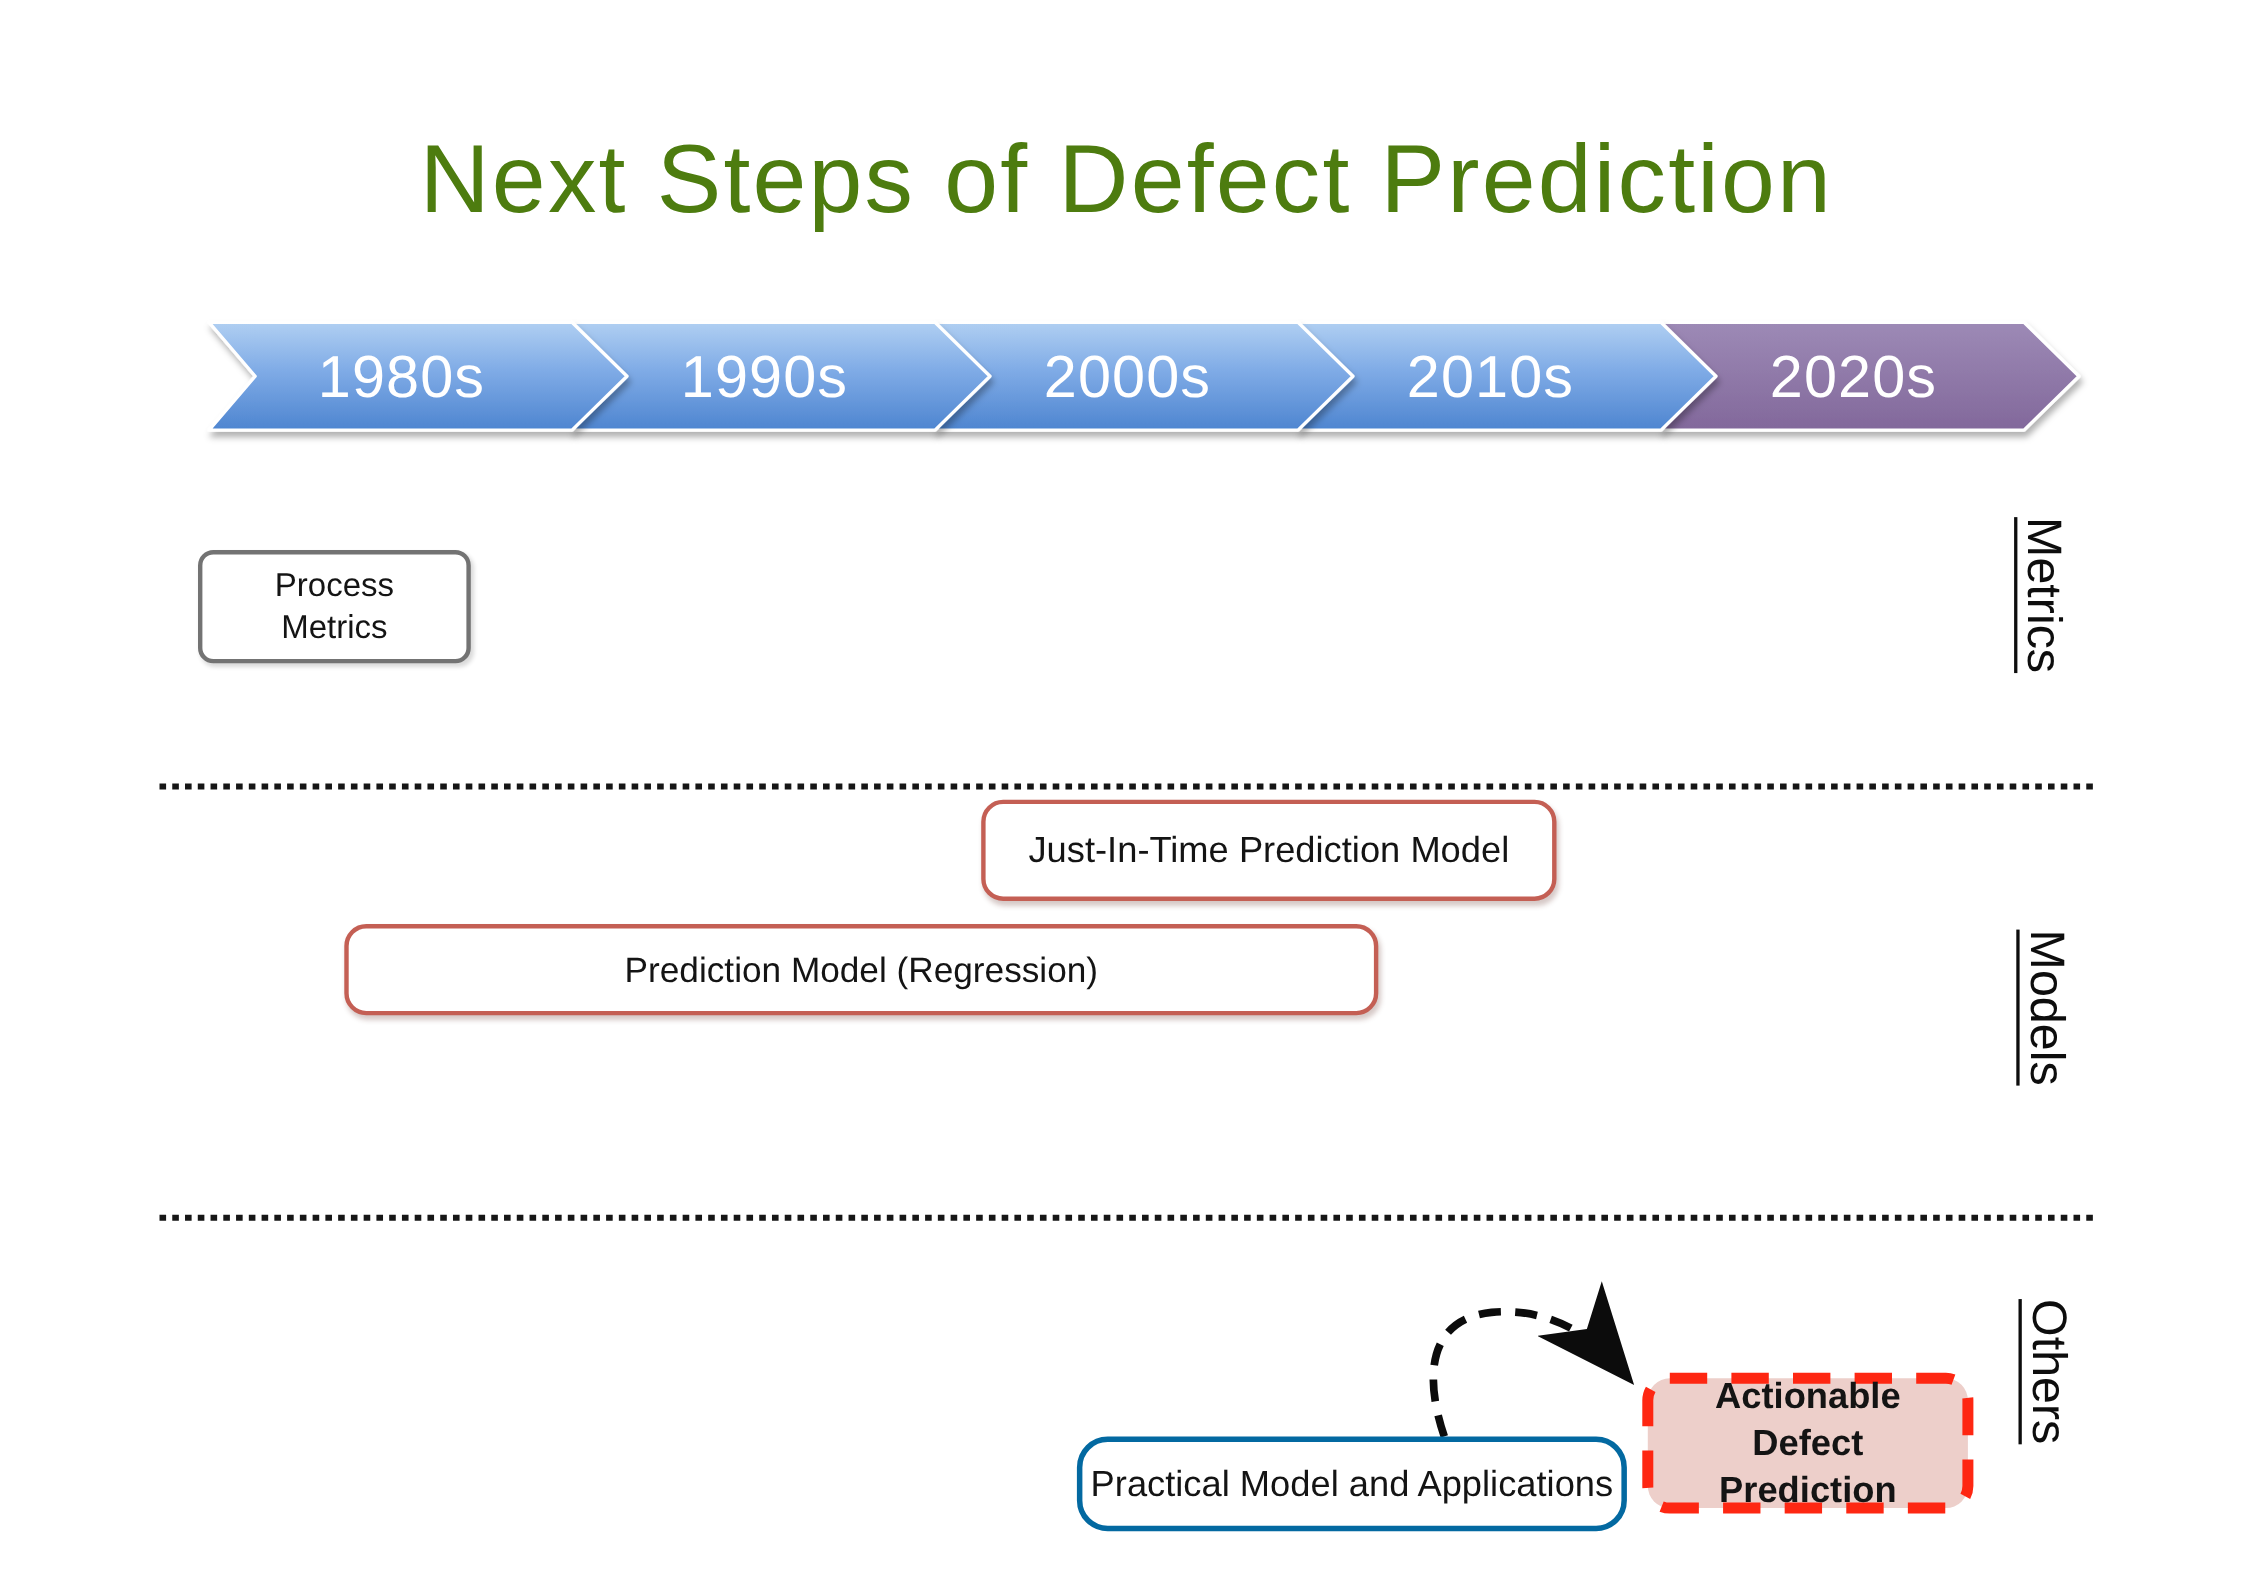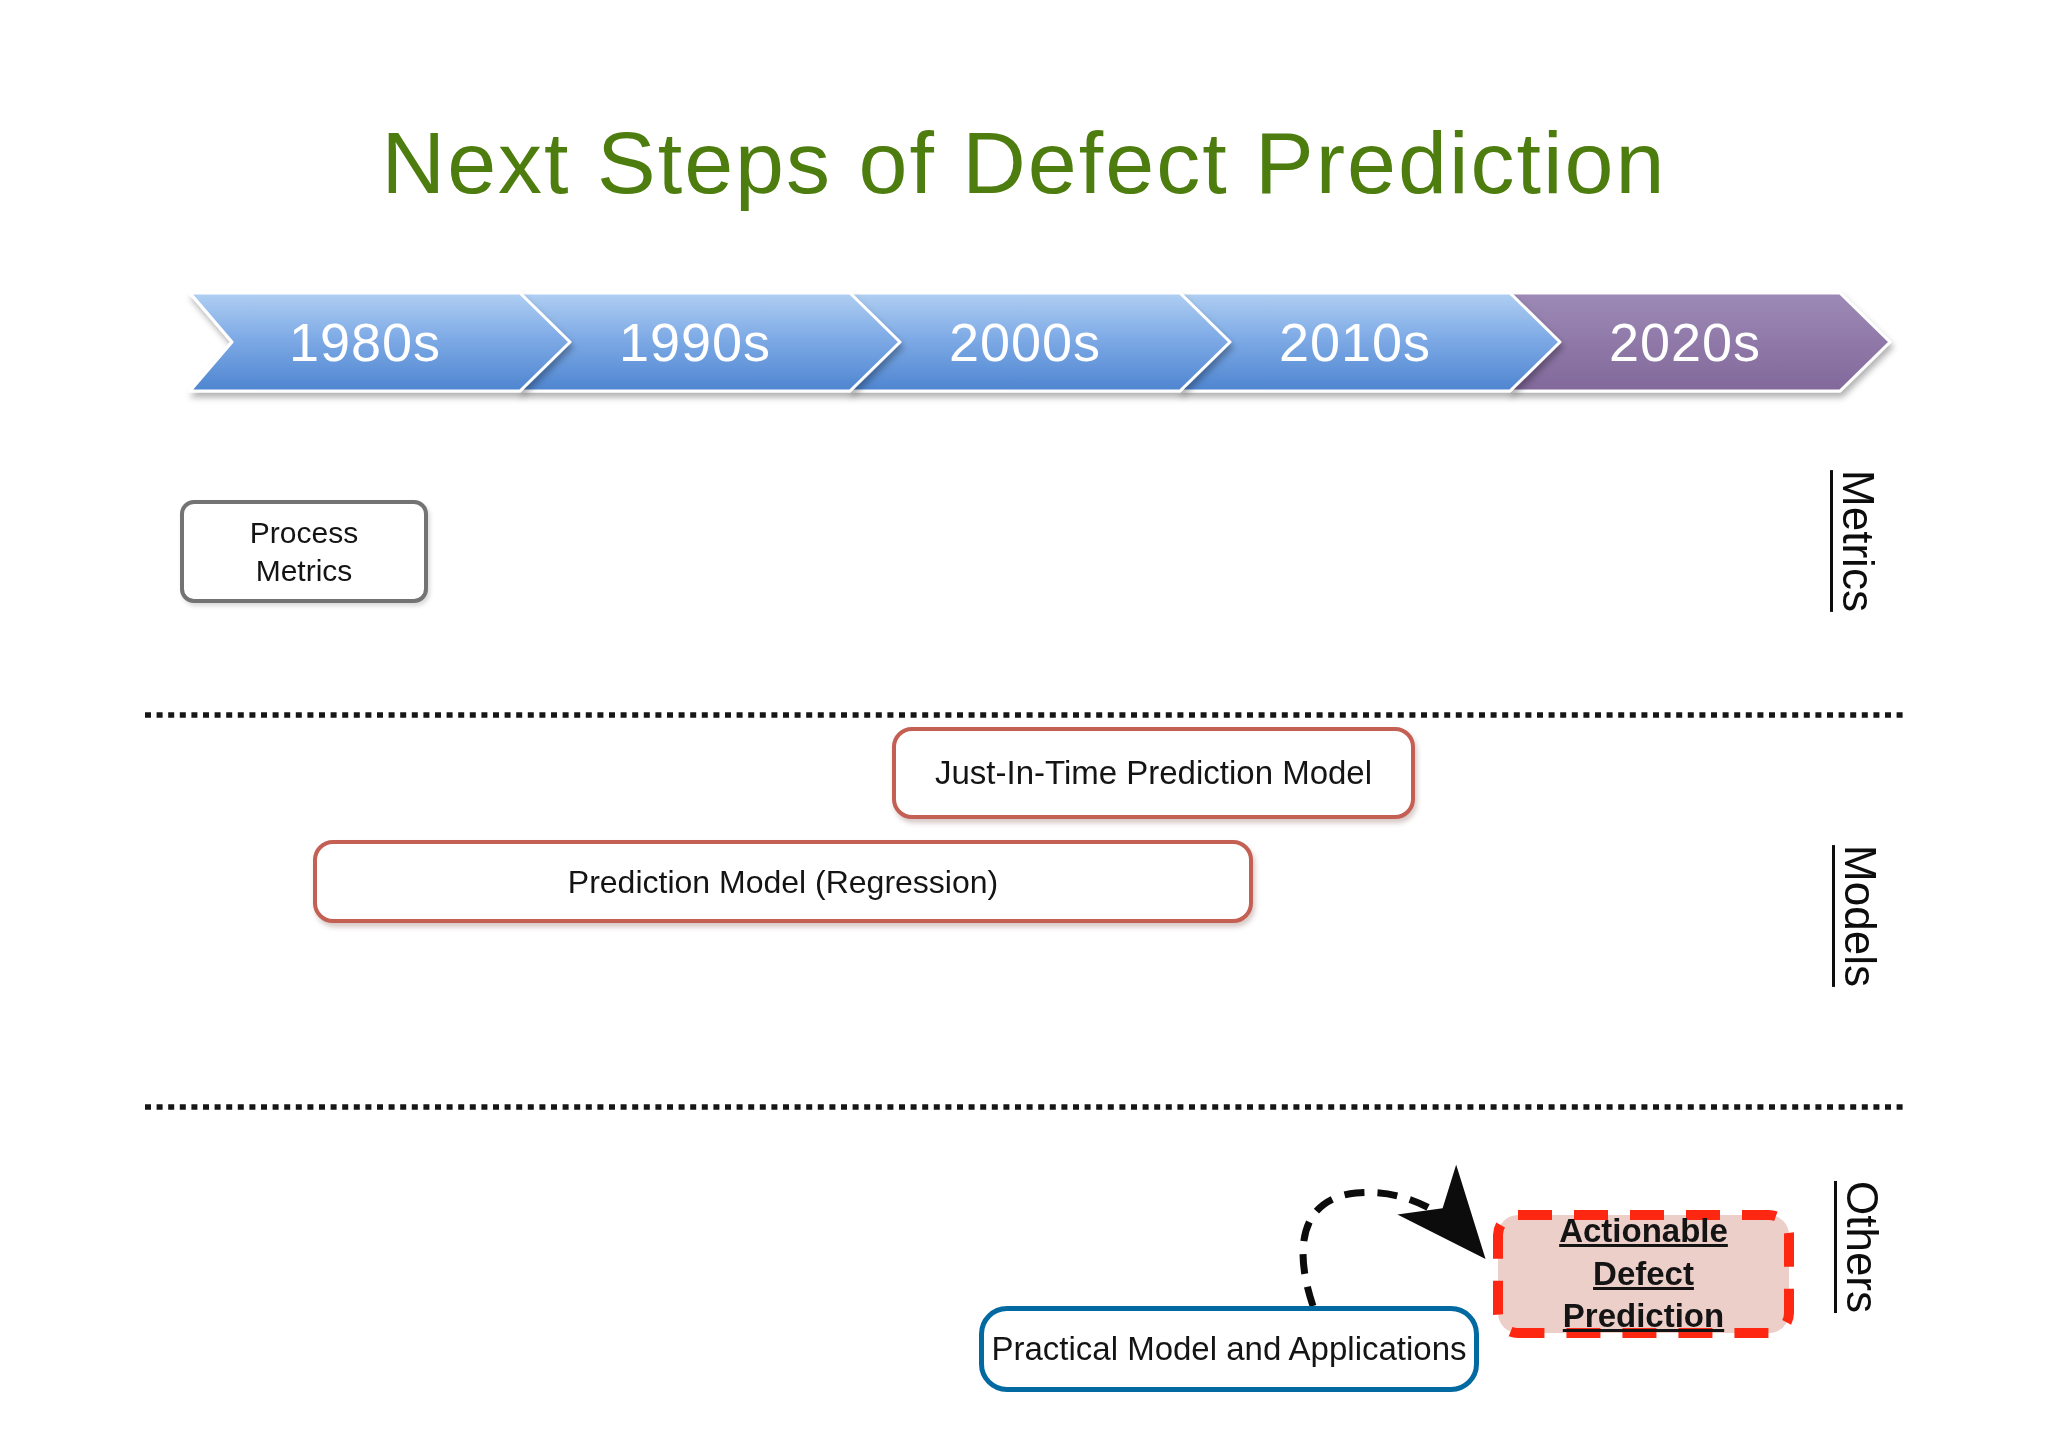--- a/index.html
+++ b/index.html
@@ -32,22 +32,22 @@
     box-shadow:2px 4px 5px rgba(90,40,30,0.25);
   }
   .box-jit  { left:850px; top:727px; width:515px; height:84px; font-size:33px;margin-left:42px; }
   .box-reg  { left:313px; top:840px; width:932px; height:75px; }
   .box-cls  { left:512px; top:924px; width:733px; height:77px; }
   .box-practical {
     left:979px; top:1306px; width:490px; height:76px; font-size:33px;
     border:5px solid #0369a1; border-radius:28px;
   }
   .box-actionable {
-    left:1492px; top:1209px; width:303px; height:130px; font-size:33px;
-    font-weight:bold; line-height:1.3; background:transparent; border:none;text-decoration:underline;
+    left:1492px; top:1247px; width:303px; height:130px; font-size:33px;
+    font-weight:bold; line-height:1.3; background:transparent; border:none;
   }
   .box-actionable .bg { position:absolute; left:0; top:0; width:100%; height:100%; }
   .box-actionable .lbl { position:relative; z-index:1; }
   .side-label {
     position:absolute; font-size:44px; color:#0d0d0d; white-space:nowrap;
     transform:translate(-50%,-50%) rotate(90deg);
     text-decoration:underline; text-decoration-thickness:3px; text-underline-offset:10px;
   }
   .side-metrics { left:1858px; top:541px; }
   .side-models  { left:1860px; top:916px; }

